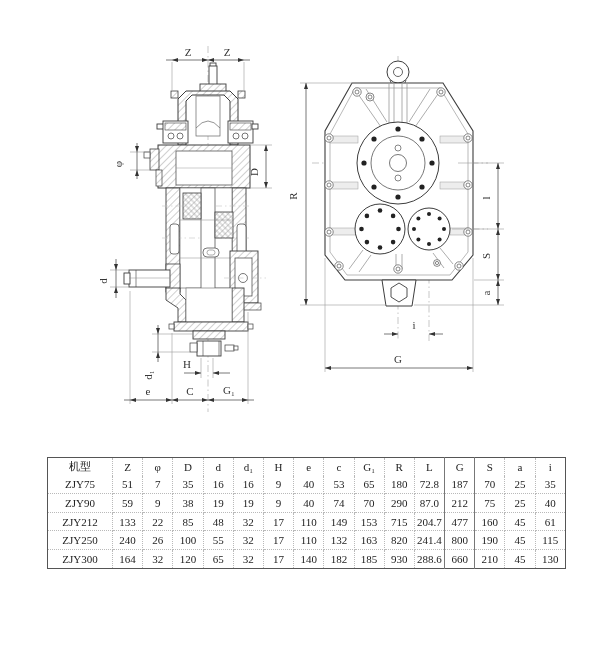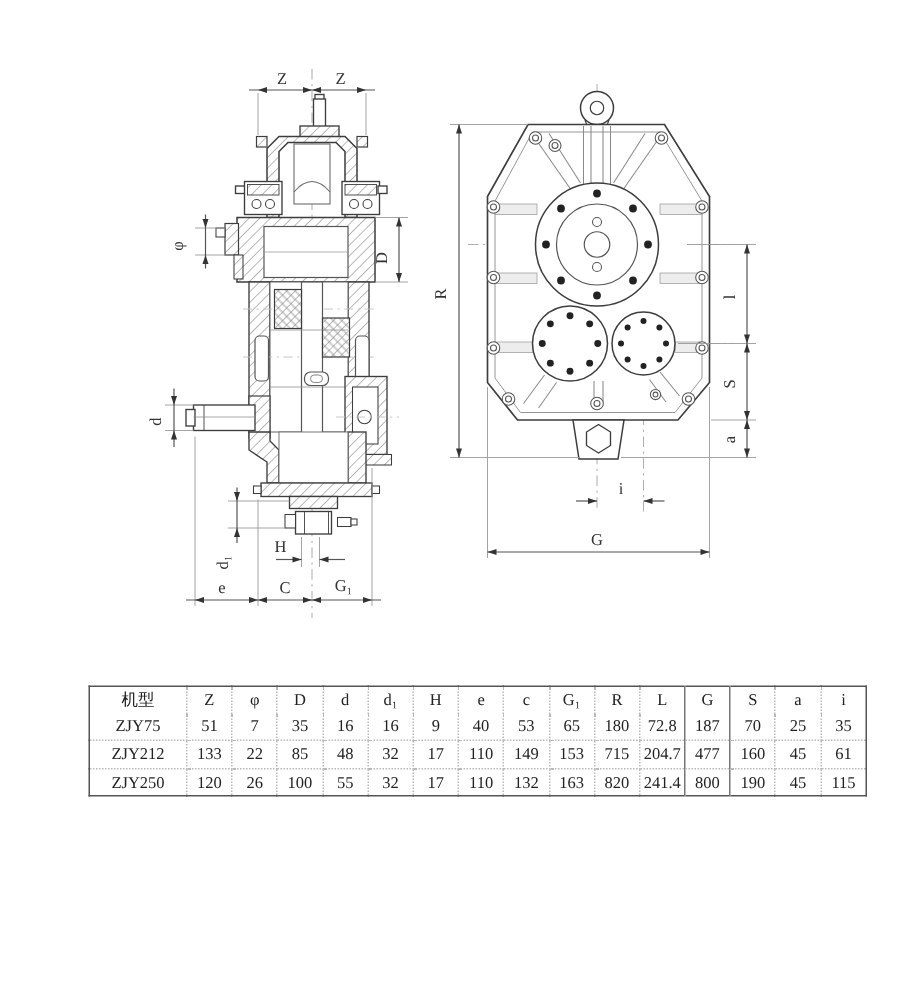--- a/index.html
+++ b/index.html
@@ -1,21 +1,21 @@
 <!DOCTYPE html>
 <html><head>
 <meta charset="utf-8">
 <style>
   html,body{margin:0;padding:0;background:#fff;}
   .stage{position:relative;width:604px;height:661px;background:#ffffff;overflow:hidden;
          font-family:"Liberation Serif",serif;}
   .drawing-wrap{position:absolute;left:0;top:0;width:604px;height:450px;}
   svg text{font-family:"Liberation Serif",serif;fill:#333;}
   .dimlbl{font-size:11px;}
-  .spec-table{position:absolute;left:59px;top:457px;width:519px;border-collapse:collapse;
+  .spec-table{position:absolute;left:47px;top:457px;width:519px;border-collapse:collapse;
               table-layout:fixed;font-size:11px;color:#222;border:1px solid #555;background:#fff;}
   .spec-table th,.spec-table td{border-right:1px dotted #b9b9b9;border-bottom:1px dotted #b9b9b9;
               text-align:center;vertical-align:middle;height:17.6px;padding:0;font-weight:normal;
               white-space:nowrap;overflow:hidden;}
   .spec-table tr > *:first-child{width:64px;}
   .spec-table tr > *:nth-child(12){border-right:1px solid #777;}
   .spec-table tr > *:nth-child(13){border-right:1px solid #777;}
   .spec-table tr > *:last-child{border-right:none;}
   .spec-table tr:last-child > *{border-bottom:none;}
 </style>
@@ -412,51 +412,87 @@
           <td>53</td>
           <td>65</td>
           <td>180</td>
           <td>72.8</td>
           <td>187</td>
           <td>70</td>
           <td>25</td>
           <td>35</td>
         </tr>
         <tr>
+          <td>ZJY90</td>
+          <td>59</td>
+          <td>9</td>
+          <td>38</td>
+          <td>19</td>
+          <td>19</td>
+          <td>9</td>
+          <td>40</td>
+          <td>74</td>
+          <td>70</td>
+          <td>290</td>
+          <td>87.0</td>
+          <td>212</td>
+          <td>75</td>
+          <td>25</td>
+          <td>40</td>
+        </tr>
+        <tr>
           <td>ZJY212</td>
           <td>133</td>
           <td>22</td>
           <td>85</td>
           <td>48</td>
           <td>32</td>
           <td>17</td>
           <td>110</td>
           <td>149</td>
           <td>153</td>
           <td>715</td>
           <td>204.7</td>
           <td>477</td>
           <td>160</td>
           <td>45</td>
           <td>61</td>
         </tr>
         <tr>
           <td>ZJY250</td>
-          <td>120</td>
+          <td>240</td>
           <td>26</td>
           <td>100</td>
           <td>55</td>
           <td>32</td>
           <td>17</td>
           <td>110</td>
           <td>132</td>
           <td>163</td>
           <td>820</td>
           <td>241.4</td>
           <td>800</td>
           <td>190</td>
           <td>45</td>
           <td>115</td>
         </tr>
+        <tr>
+          <td>ZJY300</td>
+          <td>164</td>
+          <td>32</td>
+          <td>120</td>
+          <td>65</td>
+          <td>32</td>
+          <td>17</td>
+          <td>140</td>
+          <td>182</td>
+          <td>185</td>
+          <td>930</td>
+          <td>288.6</td>
+          <td>660</td>
+          <td>210</td>
+          <td>45</td>
+          <td>130</td>
+        </tr>
       </tbody>
   </table>
 
 </div>
 
 </body></html>

